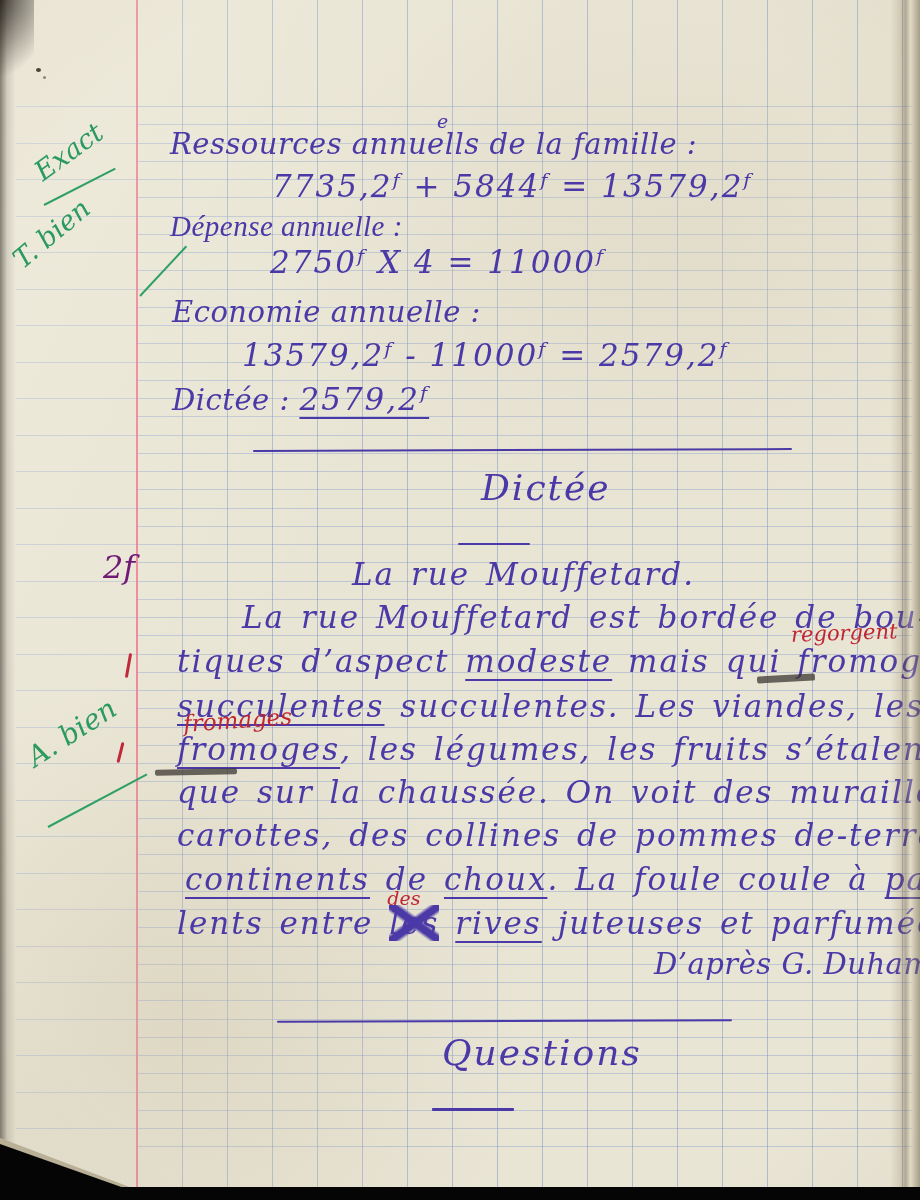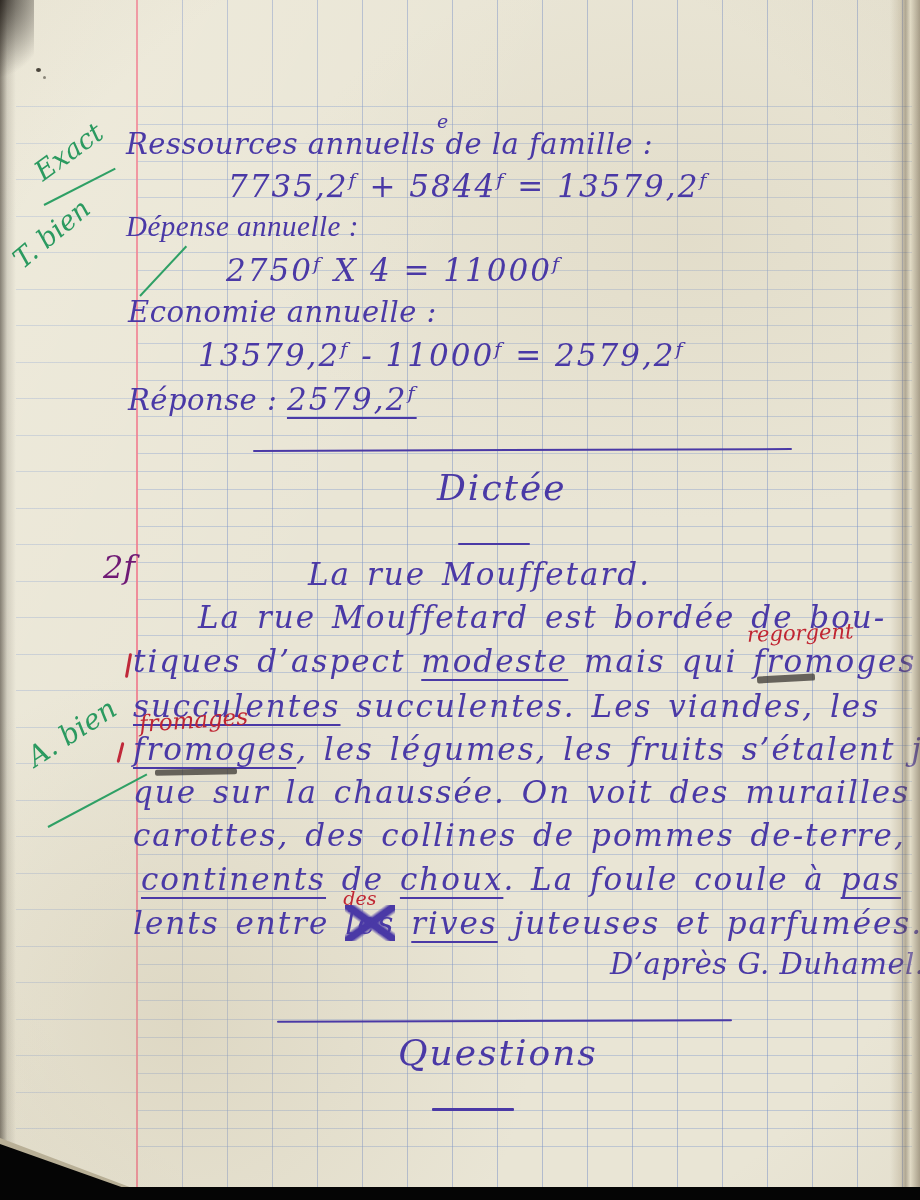--- a/index.html
+++ b/index.html
@@ -33,21 +33,21 @@
   .right-crease{position:absolute;right:0;top:0;width:30px;height:1188px;
     background:linear-gradient(to right, transparent, rgba(140,120,85,.22) 35%, rgba(100,85,60,.4) 52%, rgba(215,205,175,.35) 68%, rgba(105,90,65,.5) 100%);}
   .bottom-black{position:absolute;left:0;bottom:0;width:100%;height:13px;background:#050505;}
   .cut-edge{position:absolute;left:0;bottom:0;width:164px;height:62px;background:#b9b097;
     clip-path:polygon(0 0,0 100%,100% 100%);}
   .corner-cut{position:absolute;left:0;bottom:0;width:158px;height:56px;background:#050505;
     clip-path:polygon(0 0,0 100%,100% 100%);}
   .speck{position:absolute;border-radius:50%;background:#4a453b;}
   
   .ink-line{position:absolute;white-space:nowrap;color:#4a39a6;font-style:italic;
-    font-size:29px;letter-spacing:.5px;}
+    font-size:29px;letter-spacing:.5px;margin-left:44px;}
   .ink-line span{white-space:pre;}
   .para{font-size:31px;letter-spacing:2px;word-spacing:4px;}
   .nums{font-size:31px;letter-spacing:2px;}
   .heading{font-size:36px;letter-spacing:2px;text-align:center;}
   .u{text-decoration:underline;text-decoration-thickness:2px;text-underline-offset:7px;}
   .rel{position:relative;display:inline-block;}
   .corr{position:absolute;color:#c02532;font-size:21px;letter-spacing:0;word-spacing:0;
     font-style:italic;white-space:nowrap;}
   .struck{position:relative;
     background:linear-gradient(to top right, transparent 40%, #4a39a6 46%, #4a39a6 56%, transparent 62%),
@@ -82,25 +82,25 @@
   <div class="green-stroke" style="left:48px;top:826px;width:112px;transform:rotate(-28deg);"></div>
 
   <div class="red-note" style="left:103px;top:548px;font-size:32px;">2f</div>
   <div class="red-tick" style="left:127px;top:653px;height:25px;transform:rotate(10deg);"></div>
   <div class="red-tick" style="left:119px;top:742px;height:21px;transform:rotate(14deg);"></div>
 
   <div class="ink-line" style="left:126px;top:127px;">Ressources annuells de la famille :</div>
   <div class="supe" style="left:437px;top:110px;">e</div>
   <div class="ink-line nums" style="left:228px;top:168px;">7735,2ᶠ + 5844ᶠ = 13579,2ᶠ</div>
   <div class="ink-line" style="left:126px;top:210px;font-family:Liberation Serif, serif;">Dépense annuelle :</div>
-  <div class="ink-line nums" style="left:226px;top:252px;">2750ᶠ X 4 = 11000ᶠ</div>
+  <div class="ink-line nums" style="left:226px;top:244px;">2750ᶠ X 4 = 11000ᶠ</div>
   <div class="ink-line" style="left:128px;top:295px;">Economie annuelle :</div>
   <div class="ink-line nums" style="left:198px;top:337px;">13579,2ᶠ - 11000ᶠ = 2579,2ᶠ</div>
   <div class="ink-line" style="left:128px;top:381px;">
-    <span>Réponse : </span><span class="u nums">2579,2ᶠ</span>
+    <span>Dictée : </span><span class="u nums">2579,2ᶠ</span>
   </div>
   <div class="rule" style="left:253px;top:449px;width:539px;transform:rotate(-.2deg);"></div>
 
   <div class="ink-line heading" style="left:437px;top:467px;">Dictée</div>
   <div class="rule" style="left:458px;top:543px;width:72px;"></div>
   <div class="ink-line para" style="left:198px;top:599px;">La rue Mouffetard est bordée de bou-</div>
 
   <div class="ink-line para" style="left:308px;top:556px;">La rue Mouffetard.</div>
 
   <div class="ink-line para" style="left:133px;top:643px;">

